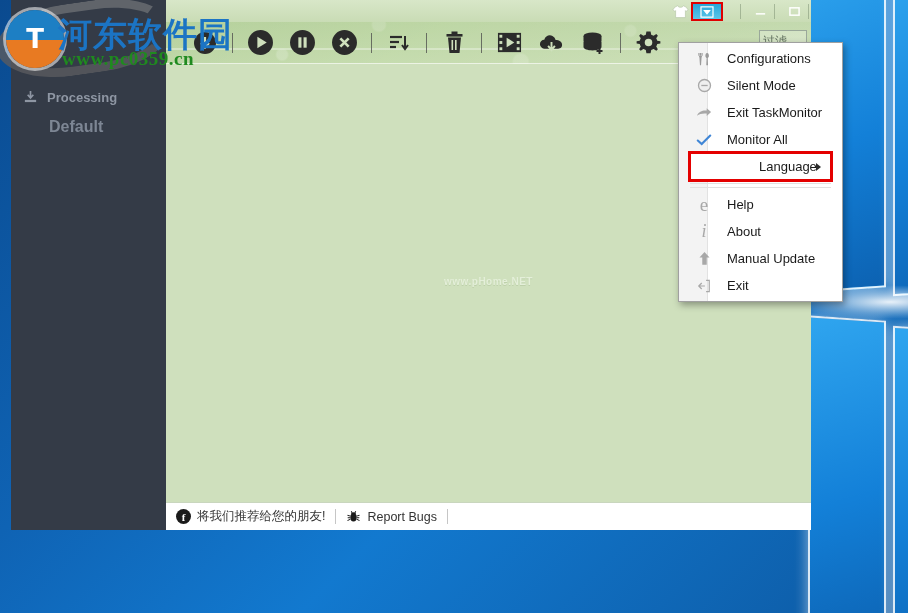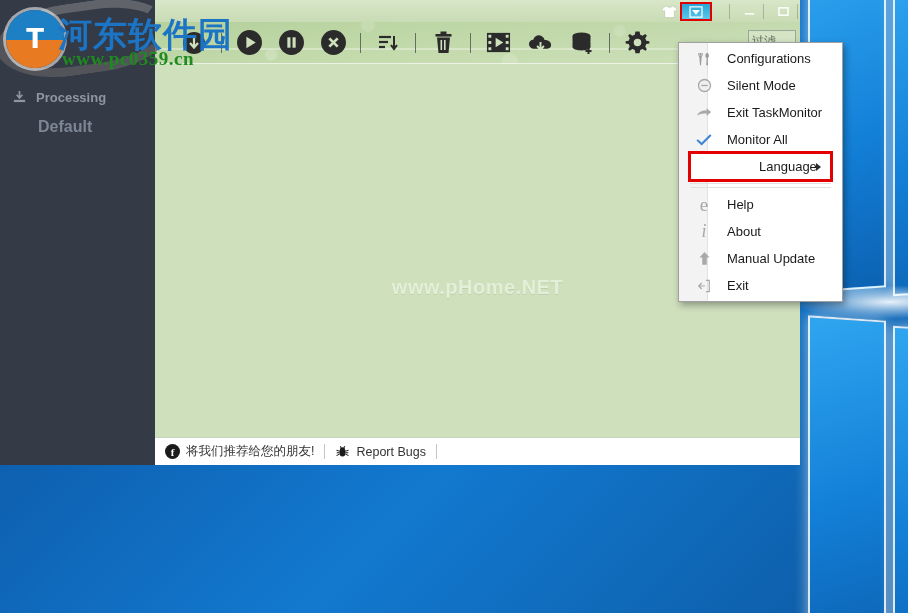--- a/index.html
+++ b/index.html
@@ -27,22 +27,22 @@
   .wp2 { left: 893px; top: -28px;  width: 120px; height: 320px; transform: skewY(-4deg); }
   .wp3 { left: 808px; top: 318px;  width: 78px;  height: 330px; transform: skewY(4deg); }
   .wp4 { left: 893px; top: 330px;  width: 120px; height: 330px; transform: skewY(4deg); }
   .win-glow {
     position: absolute; left: 790px; top: 285px; width: 200px; height: 34px;
     background: radial-gradient(ellipse at center, rgba(255,255,255,.9), rgba(255,255,255,0) 70%);
   }
 
   
   #app-window {
-    position: absolute; left: 0; top: 0;
-    width: 800px; height: 465px;
+    position: absolute; left: 11px; top: 0;
+    width: 800px; height: 530px;
     background: #cfe0bd;
     overflow: hidden;
   }
 
   
   #title-bar {
     position: absolute; left: 0; top: 0; width: 800px; height: 22px;
     background: linear-gradient(to bottom, #d8e7c8, #c9dcb5);
   }
   .tb-btn {
@@ -123,21 +123,21 @@
     color: #7d8694; font-size: 16px; font-weight: bold; cursor: pointer;
   }
 
   
   #content {
     position: absolute; left: 155px; top: 64px; width: 645px; height: 513px;
     background: #cfe0bd; z-index: 1;
   }
   #center-watermark {
     position: absolute; left: 0; top: 212px; width: 100%;
-    text-align: center; font-size: 20px; color: #e4efd9;
+    text-align: center; font-size: 10px; color: #e4efd9;
     letter-spacing: .5px; font-weight: bold; text-shadow: 0 1px 0 #bed0ab;
   }
 
   
   #status-bar {
     position: absolute; left: 155px; bottom: 0; width: 645px; height: 28px;
     background: #ffffff; border-top: 1px solid #c9d6be;
     display: flex; align-items: center; z-index: 4;
     font-size: 12.5px; color: #333;
   }

